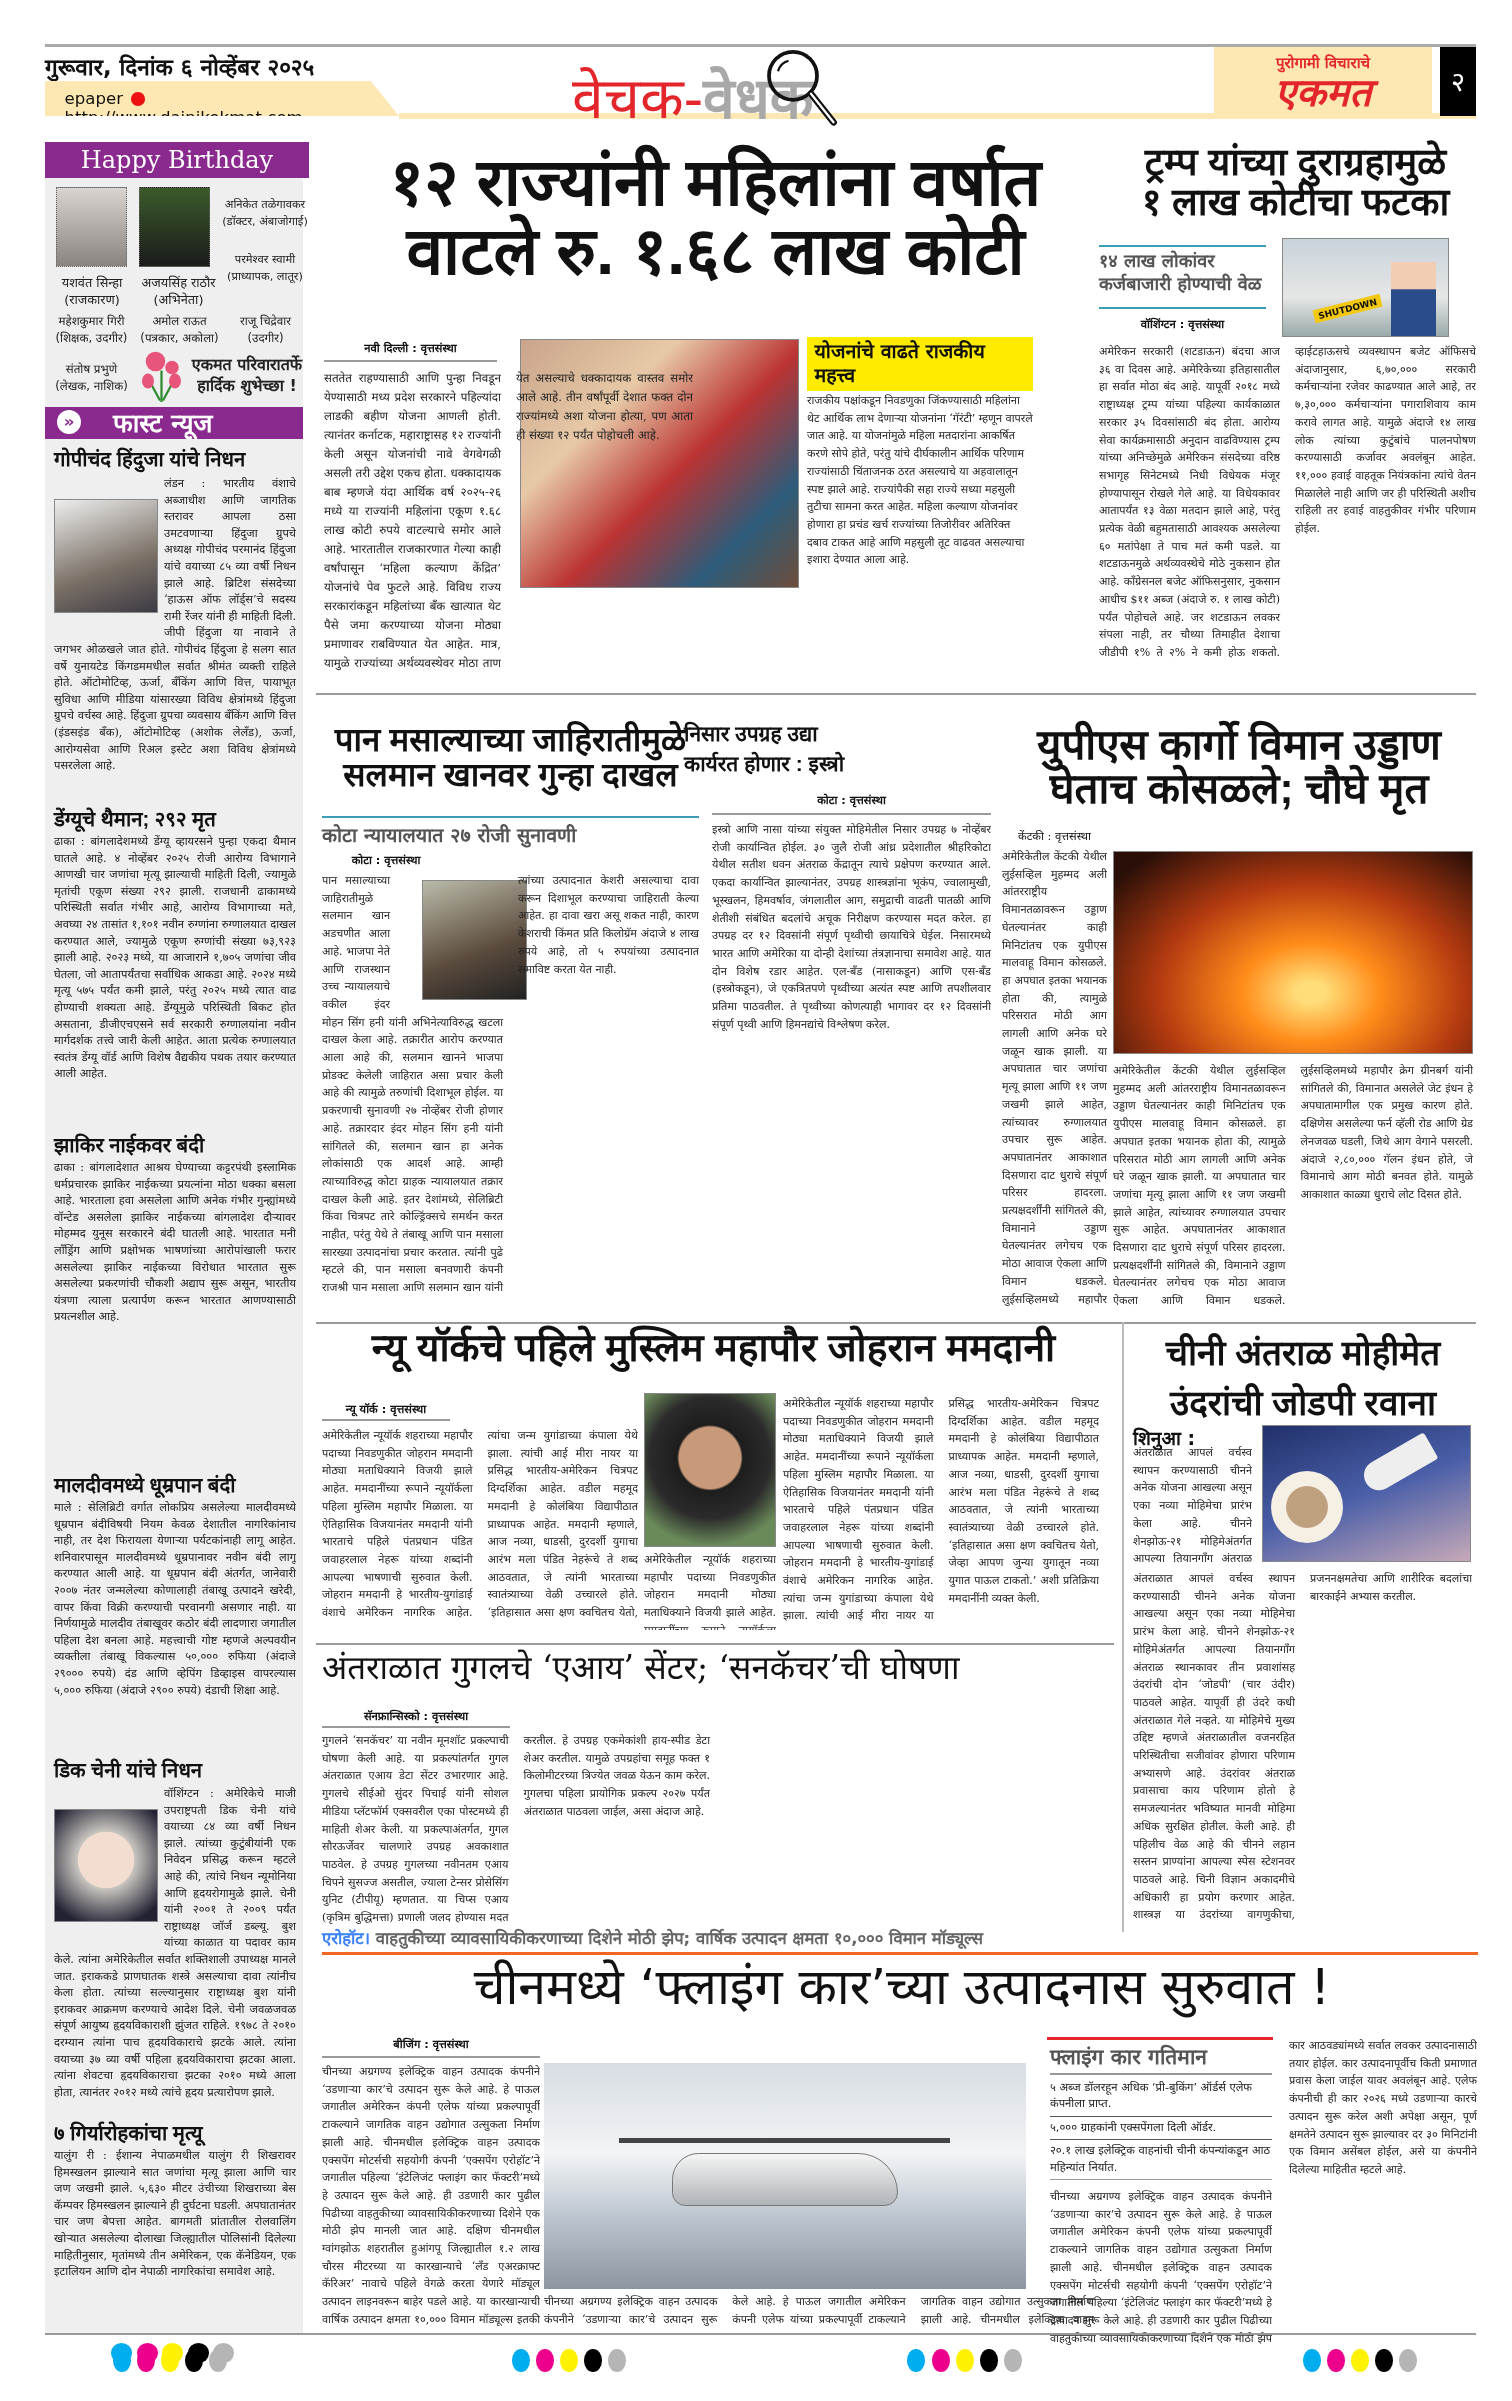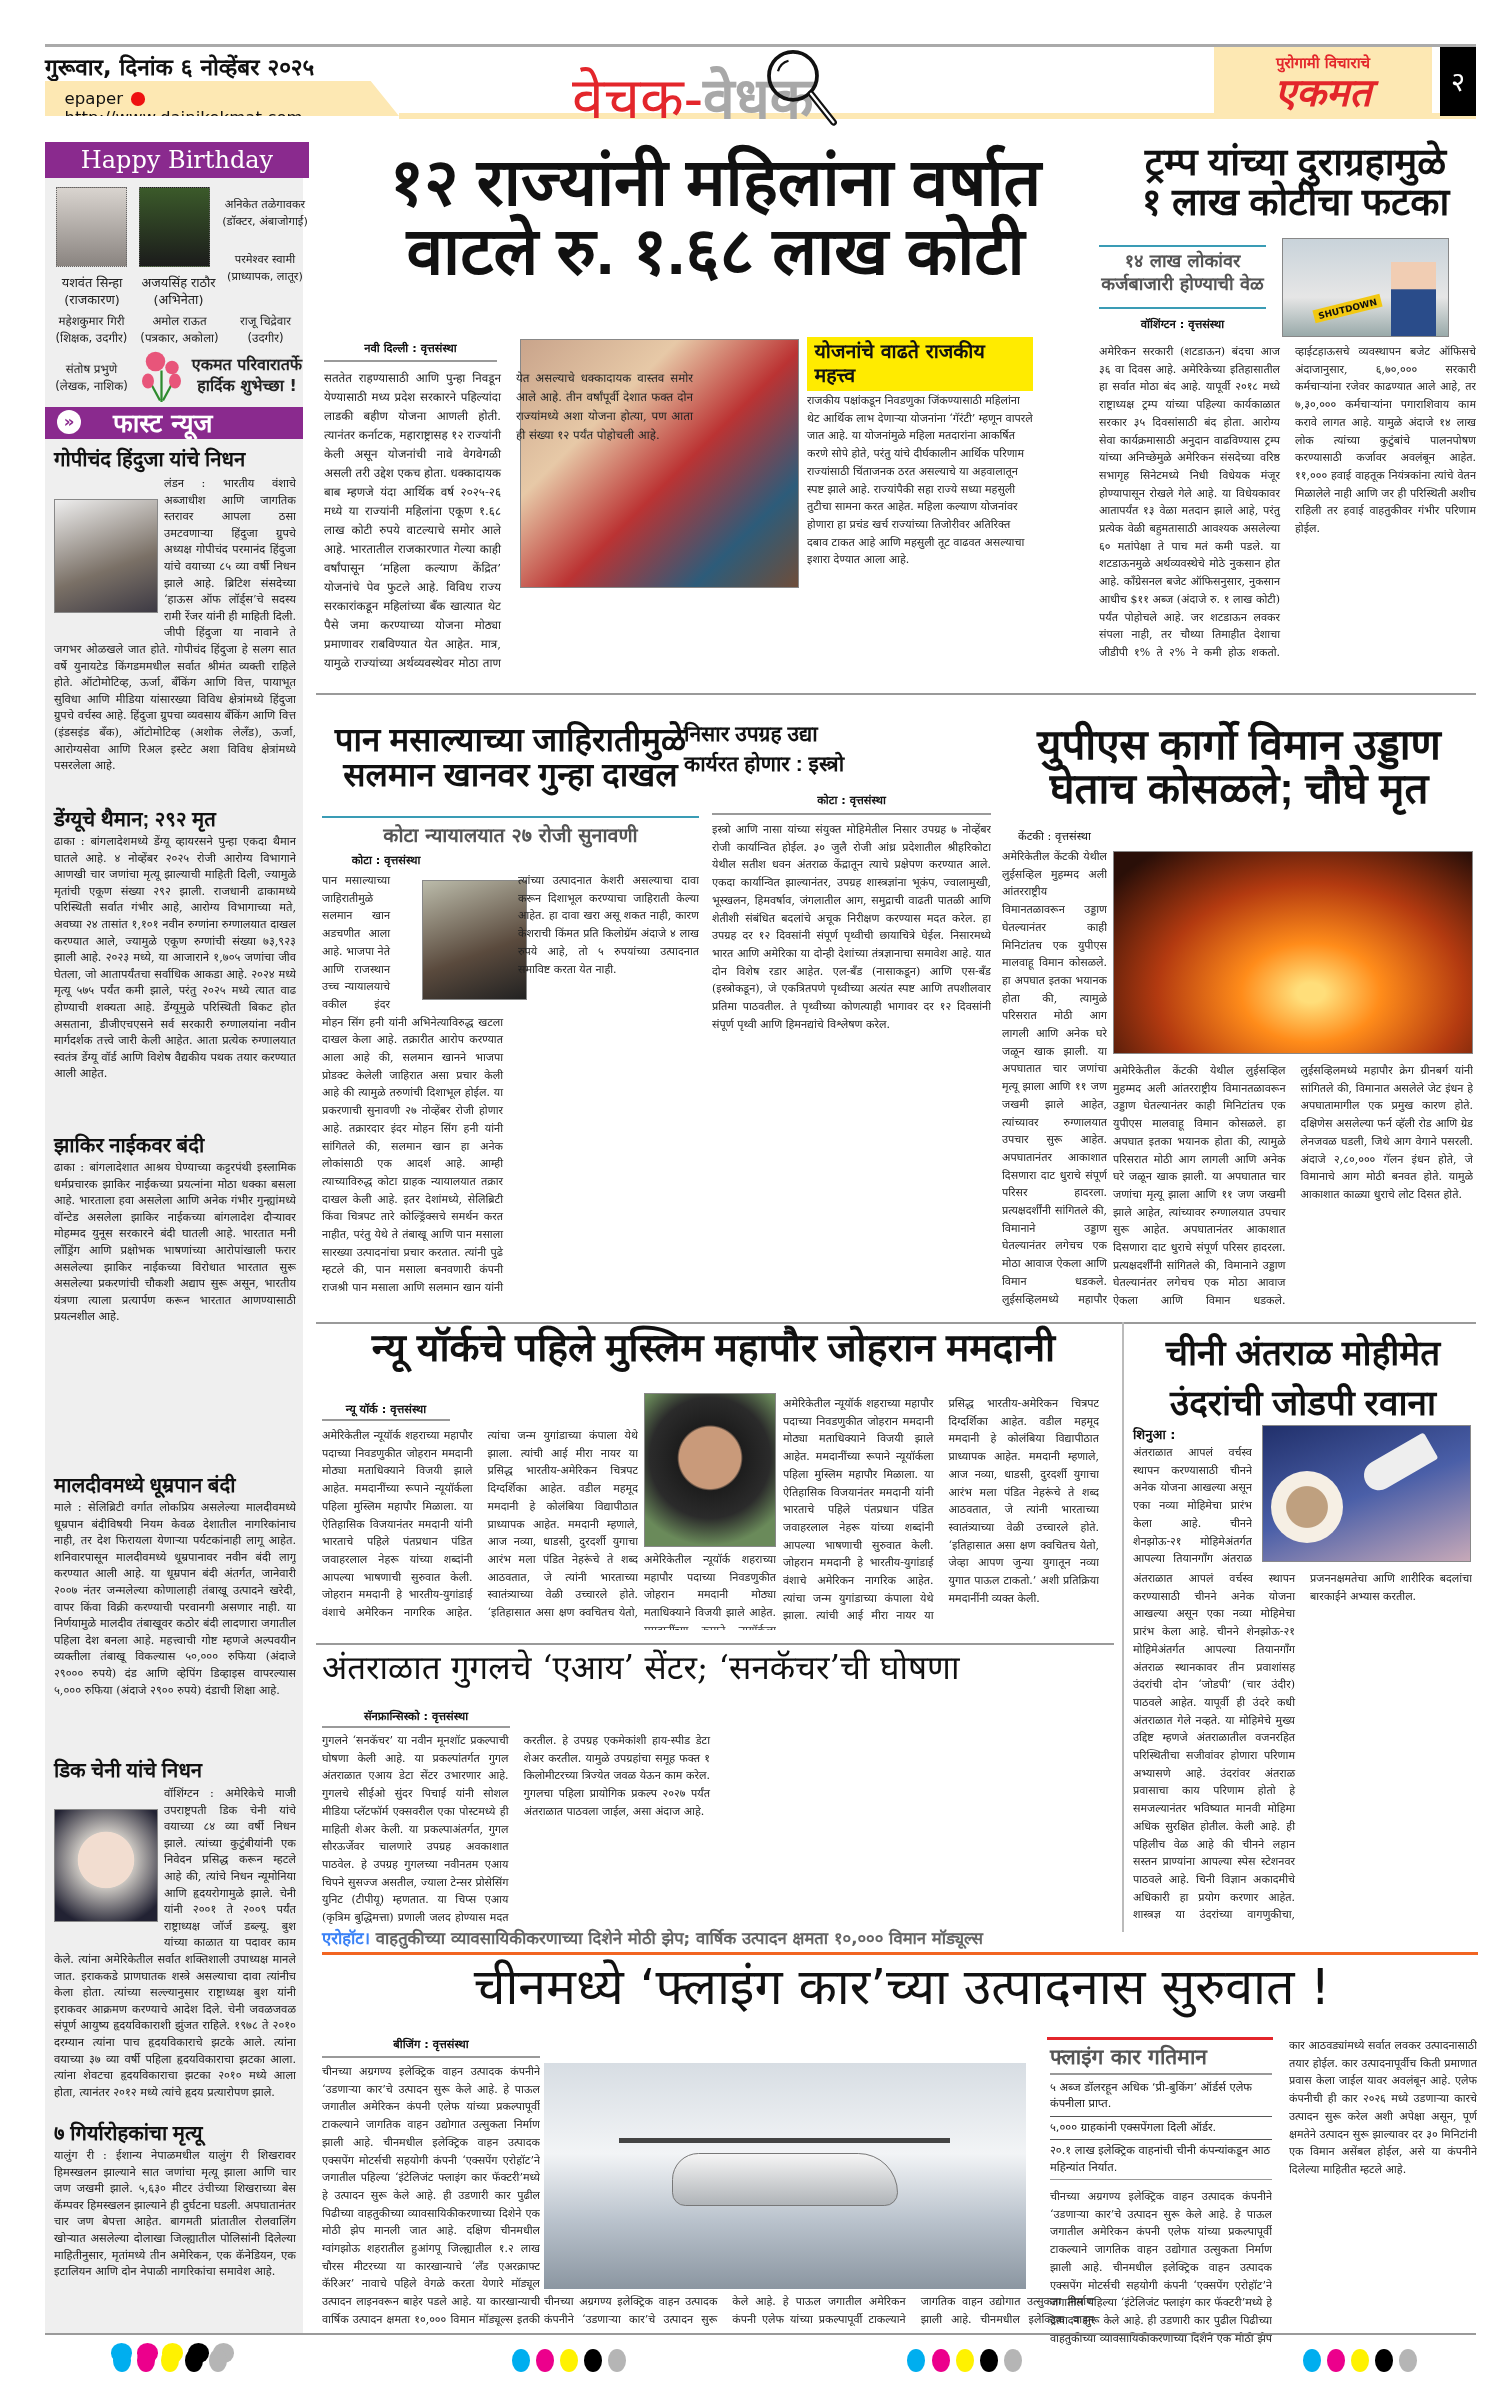--- a/index.html
+++ b/index.html
@@ -32,21 +32,21 @@
   #hb-title{left:45px;top:142px;width:264px;height:36px;font-family:"DejaVu Serif",serif;font-size:24px;text-align:center;line-height:36px}
   .bday-photo{width:71px;height:80px;border:1.5px dotted #666}
   .bday-name{font-size:12.8px;text-align:center;line-height:16.6px;color:#222}
   #fn-bar{left:45px;top:407px;width:258px;height:32px;font-size:25.6px;font-weight:bold;line-height:32px;padding-left:68px}
   #fn-chev{left:57px;top:410px;width:24px;height:24px;border-radius:50%;background:#fff;color:#8a2a8e;text-align:center;font-size:16.6px;line-height:24px;font-weight:bold}
   .fn-h{font-size:20.3px;font-weight:bold;color:#111;font-family:"Liberation Sans",sans-serif}
   .fn-b{font-size:11.3px;line-height:16.6px;color:#222;text-align:justify;font-family:"DejaVu Serif",serif}
   
   .yellowbox{background:#ffeb00;font-weight:bold;font-size:19.6px;line-height:24px;padding:3px 7.5px}
   .teal{border-top:2.3px solid #3a9cb5}
-  .subhl{color:#555;font-weight:bold;text-align:center}
+  .subhl{color:#555;font-weight:bold;text-align:left}
   .regmark{width:18px;height:22.6px;border-radius:50%;display:inline-block;margin-right:1.5px}
   .circles{display:flex;gap:4.5px}
   .circles span{width:21px;height:19.6px;border-radius:50%;display:inline-block}
 </style>
 </head>
 <body>
 
 <div class="abs" id="topbar"></div>
 <div class="abs" id="date">गुरूवार, दिनांक ६ नोव्हेंबर २०२५</div>
 <div class="abs" id="epaper">
@@ -218,21 +218,21 @@
 <div class="abs photo" style="left:644px;top:1393px;width:132px;height:154px;background:radial-gradient(circle at 50% 42%,#c99a7a 28%,#1d1d1d 30%,#2b2b2b 55%,#6a8a5a 80%)"></div>
 <div class="abs txt sm col" style="left:322px;top:1427px;width:316px;height:203px;column-count:2;overflow:hidden">अमेरिकेतील न्यूयॉर्क शहराच्या महापौर पदाच्या निवडणुकीत जोहरान ममदानी मोठ्या मताधिक्याने विजयी झाले आहेत. ममदानींच्या रूपाने न्यूयॉर्कला पहिला मुस्लिम महापौर मिळाला. या ऐतिहासिक विजयानंतर ममदानी यांनी भारताचे पहिले पंतप्रधान पंडित जवाहरलाल नेहरू यांच्या शब्दांनी आपल्या भाषणाची सुरुवात केली. जोहरान ममदानी हे भारतीय-युगांडाई वंशाचे अमेरिकन नागरिक आहेत. त्यांचा जन्म युगांडाच्या कंपाला येथे झाला. त्यांची आई मीरा नायर या प्रसिद्ध भारतीय-अमेरिकन चित्रपट दिग्दर्शिका आहेत. वडील महमूद ममदानी हे कोलंबिया विद्यापीठात प्राध्यापक आहेत. ममदानी म्हणाले, आज नव्या, धाडसी, दुरदर्शी युगाचा आरंभ मला पंडित नेहरूंचे ते शब्द आठवतात, जे त्यांनी भारताच्या स्वातंत्र्याच्या वेळी उच्चारले होते. ‘इतिहासात असा क्षण क्वचितच येतो, जेव्हा आपण जुन्या युगातून नव्या युगात पाऊल टाकतो.’ अशी प्रतिक्रिया ममदानींनी व्यक्त केली.</div>
 <div class="abs txt sm col" style="left:783px;top:1395px;width:316px;height:233px;column-count:2;overflow:hidden">अमेरिकेतील न्यूयॉर्क शहराच्या महापौर पदाच्या निवडणुकीत जोहरान ममदानी मोठ्या मताधिक्याने विजयी झाले आहेत. ममदानींच्या रूपाने न्यूयॉर्कला पहिला मुस्लिम महापौर मिळाला. या ऐतिहासिक विजयानंतर ममदानी यांनी भारताचे पहिले पंतप्रधान पंडित जवाहरलाल नेहरू यांच्या शब्दांनी आपल्या भाषणाची सुरुवात केली. जोहरान ममदानी हे भारतीय-युगांडाई वंशाचे अमेरिकन नागरिक आहेत. त्यांचा जन्म युगांडाच्या कंपाला येथे झाला. त्यांची आई मीरा नायर या प्रसिद्ध भारतीय-अमेरिकन चित्रपट दिग्दर्शिका आहेत. वडील महमूद ममदानी हे कोलंबिया विद्यापीठात प्राध्यापक आहेत. ममदानी म्हणाले, आज नव्या, धाडसी, दुरदर्शी युगाचा आरंभ मला पंडित नेहरूंचे ते शब्द आठवतात, जे त्यांनी भारताच्या स्वातंत्र्याच्या वेळी उच्चारले होते. ‘इतिहासात असा क्षण क्वचितच येतो, जेव्हा आपण जुन्या युगातून नव्या युगात पाऊल टाकतो.’ अशी प्रतिक्रिया ममदानींनी व्यक्त केली.</div>
 <div class="abs txt sm" style="left:644px;top:1551px;width:132px;height:79px;overflow:hidden">अमेरिकेतील न्यूयॉर्क शहराच्या महापौर पदाच्या निवडणुकीत जोहरान ममदानी मोठ्या मताधिक्याने विजयी झाले आहेत. ममदानींच्या रूपाने न्यूयॉर्कला पहिला मुस्लिम महापौर मिळाला. या ऐतिहासिक विजयानंतर ममदानी यांनी भारताचे पहिले पंतप्रधान पंडित जवाहरलाल नेहरू यांच्या शब्दांनी आपल्या भाषणाची सुरुवात केली. जोहरान ममदानी हे भारतीय-युगांडाई वंशाचे अमेरिकन नागरिक आहेत. त्यांचा जन्म युगांडाच्या कंपाला येथे झाला. त्यांची आई मीरा नायर या प्रसिद्ध भारतीय-अमेरिकन चित्रपट दिग्दर्शिका आहेत. वडील महमूद ममदानी हे कोलंबिया विद्यापीठात प्राध्यापक आहेत. ममदानी म्हणाले, आज नव्या, धाडसी, दुरदर्शी युगाचा आरंभ मला पंडित नेहरूंचे ते शब्द आठवतात, जे त्यांनी भारताच्या स्वातंत्र्याच्या वेळी उच्चारले होते. ‘इतिहासात असा क्षण क्वचितच येतो, जेव्हा आपण जुन्या युगातून नव्या युगात पाऊल टाकतो.’ अशी प्रतिक्रिया ममदानींनी व्यक्त केली.</div>
 
 <div class="abs" style="left:1122px;top:1322px;width:1.5px;height:610px;background:#bbb"></div>
 <div class="abs hl" style="left:1130px;top:1328px;width:346px;font-size:35px;text-align:center;line-height:50px">
   <div>चीनी अंतराळ मोहीमेत</div>
     <div>उंदरांची जोडपी रवाना</div>
 </div>
-<div class="abs" style="left:1133px;top:1425px;width:113px;font-weight:bold;font-size:13px">शिनुआ :</div>
+<div class="abs" style="left:1133px;top:1425px;width:113px;font-weight:bold;font-size:19px">शिनुआ :</div>
 <div class="abs photo" style="left:1262px;top:1425px;width:209px;height:137px;background:linear-gradient(160deg,#21306b,#4a5fa8 50%,#c7a9b8)">
   <div style="position:absolute;left:7.5px;top:45px;width:72px;height:72px;border-radius:50%;background:radial-gradient(circle,#bfa07f 40%,#f6efe4 42%)"></div>
   <div style="position:absolute;left:98px;top:22.6px;width:75px;height:30px;background:#eee;transform:rotate(-30deg);border-radius:15px 3px 3px 15px"></div>
 </div>
 <div class="abs txt sm" style="left:1133px;top:1444px;width:119px;height:120px;overflow:hidden">अंतराळात आपलं वर्चस्व स्थापन करण्यासाठी चीनने अनेक योजना आखल्या असून एका नव्या मोहिमेचा प्रारंभ केला आहे. चीनने शेनझोऊ-२१ मोहिमेअंतर्गत आपल्या तियानगाँग अंतराळ स्थानकावर तीन प्रवाशांसह उंदरांची दोन ‘जोडपी’ (चार उंदीर) पाठवले आहेत. यापूर्वी ही उंदरे कधी अंतराळात गेले नव्हते. या मोहिमेचे मुख्य उद्दिष्ट म्हणजे अंतराळातील वजनरहित परिस्थितीचा सजीवांवर होणारा परिणाम अभ्यासणे आहे. उंदरांवर अंतराळ प्रवासाचा काय परिणाम होतो हे समजल्यानंतर भविष्यात मानवी मोहिमा अधिक सुरक्षित होतील. केली आहे. ही पहिलीच वेळ आहे की चीनने लहान सस्तन प्राण्यांना आपल्या स्पेस स्टेशनवर पाठवले आहे. चिनी विज्ञान अकादमीचे अधिकारी हा प्रयोग करणार आहेत. शास्त्रज्ञ या उंदरांच्या वागणुकीचा, प्रजननक्षमतेचा आणि शारीरिक बदलांचा बारकाईने अभ्यास करतील.</div>
 <div class="abs txt sm col" style="left:1133px;top:1570px;width:339px;height:358px;column-count:2;overflow:hidden">अंतराळात आपलं वर्चस्व स्थापन करण्यासाठी चीनने अनेक योजना आखल्या असून एका नव्या मोहिमेचा प्रारंभ केला आहे. चीनने शेनझोऊ-२१ मोहिमेअंतर्गत आपल्या तियानगाँग अंतराळ स्थानकावर तीन प्रवाशांसह उंदरांची दोन ‘जोडपी’ (चार उंदीर) पाठवले आहेत. यापूर्वी ही उंदरे कधी अंतराळात गेले नव्हते. या मोहिमेचे मुख्य उद्दिष्ट म्हणजे अंतराळातील वजनरहित परिस्थितीचा सजीवांवर होणारा परिणाम अभ्यासणे आहे. उंदरांवर अंतराळ प्रवासाचा काय परिणाम होतो हे समजल्यानंतर भविष्यात मानवी मोहिमा अधिक सुरक्षित होतील. केली आहे. ही पहिलीच वेळ आहे की चीनने लहान सस्तन प्राण्यांना आपल्या स्पेस स्टेशनवर पाठवले आहे. चिनी विज्ञान अकादमीचे अधिकारी हा प्रयोग करणार आहेत. शास्त्रज्ञ या उंदरांच्या वागणुकीचा, प्रजननक्षमतेचा आणि शारीरिक बदलांचा बारकाईने अभ्यास करतील.</div>
 
 <div class="abs rule" style="left:316px;top:1643px;width:798px;height:1.5px"></div>
 <div class="abs hl" style="left:322px;top:1651px;width:791px;font-size:33px;text-align:left;font-weight:normal;font-family:'DejaVu Serif',serif">अंतराळात गुगलचे ‘एआय’ सेंटर; ‘सनकॅचर’ची घोषणा</div>
 <div class="abs dateline" style="left:322px;top:1708px;width:188px">सॅनफ्रान्सिस्को : वृत्तसंस्था</div>

